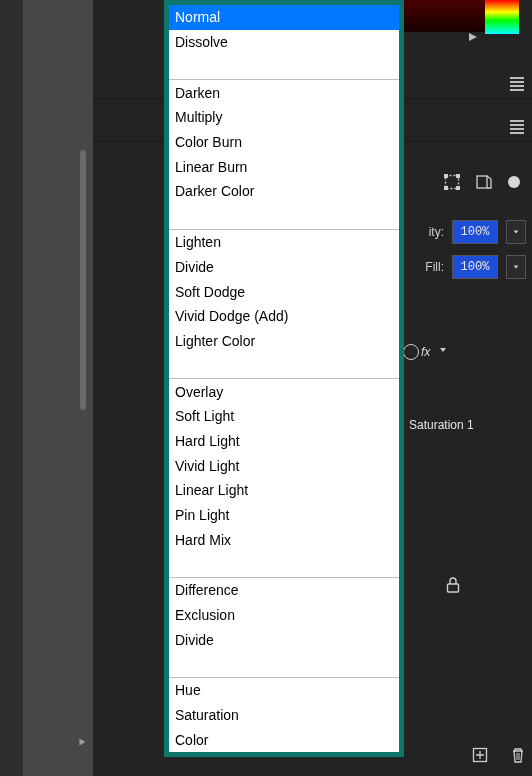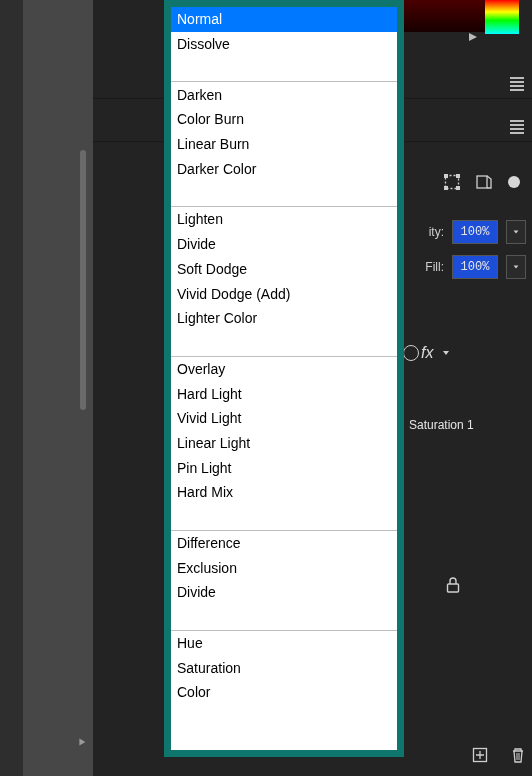--- a/index.html
+++ b/index.html
@@ -115,21 +115,21 @@
     width: 18px; height: 22px;
     background: #2a2a2a;
     border: 1px solid #555;
     display:flex; align-items:center; justify-content:center;
   }
   .chev-box svg { width:8px; height:8px; }
 
   .layer-entry {
     position:absolute; left:310px; top:344px;
     display:flex; align-items:flex-start; gap:8px;
-    color:#e6e6e6; font-size:16px;
+    color:#e6e6e6; font-size:12px;
   }
   .fx-chip {
     display:flex; align-items:center; gap:2px;
     font-style: italic;
     color:#dcdcdc;
   }
   .fx-chip .circ {
     width:14px; height:14px; border:1.5px solid #cfcfcf; border-radius:50%;
     display:inline-block;
   }
@@ -147,21 +147,21 @@
   }
   .bottom-icons svg { width:16px; height:16px; }
 
   
   .dropdown {
     position:absolute;
     left: 164px; top: 0;
     width: 240px;
     height: 757px;
     background: #ffffff;
-    border: 7px solid #0f766e;
+    border: 5px solid #0f766e;
     box-sizing: border-box;
     overflow: hidden;
     color:#000;
   }
   .dropdown .grp-sep {
     height: 1px;
     background: #bfbfbf;
     margin: 0;
   }
   .dropdown .item {
@@ -300,33 +300,35 @@
   </div>
 
 </div>
 
 <div class="dropdown" id="blend-dropdown">
     <div class="item selected">Normal</div>
     <div class="item">Dissolve</div>
     <div class="gap"></div>
     <div class="grp-sep"></div>
     <div class="item">Darken</div>
+    <div class="item">Multiply</div>
     <div class="item">Color Burn</div>
     <div class="item">Linear Burn</div>
     <div class="item">Darker Color</div>
     <div class="gap"></div>
     <div class="grp-sep"></div>
     <div class="item">Lighten</div>
     <div class="item">Divide</div>
     <div class="item">Soft Dodge</div>
     <div class="item">Vivid Dodge (Add)</div>
     <div class="item">Lighter Color</div>
     <div class="gap"></div>
     <div class="grp-sep"></div>
     <div class="item">Overlay</div>
+    <div class="item">Soft Light</div>
     <div class="item">Hard Light</div>
     <div class="item">Vivid Light</div>
     <div class="item">Linear Light</div>
     <div class="item">Pin Light</div>
     <div class="item">Hard Mix</div>
     <div class="gap"></div>
     <div class="grp-sep"></div>
     <div class="item">Difference</div>
     <div class="item">Exclusion</div>
     <div class="item">Divide</div>

